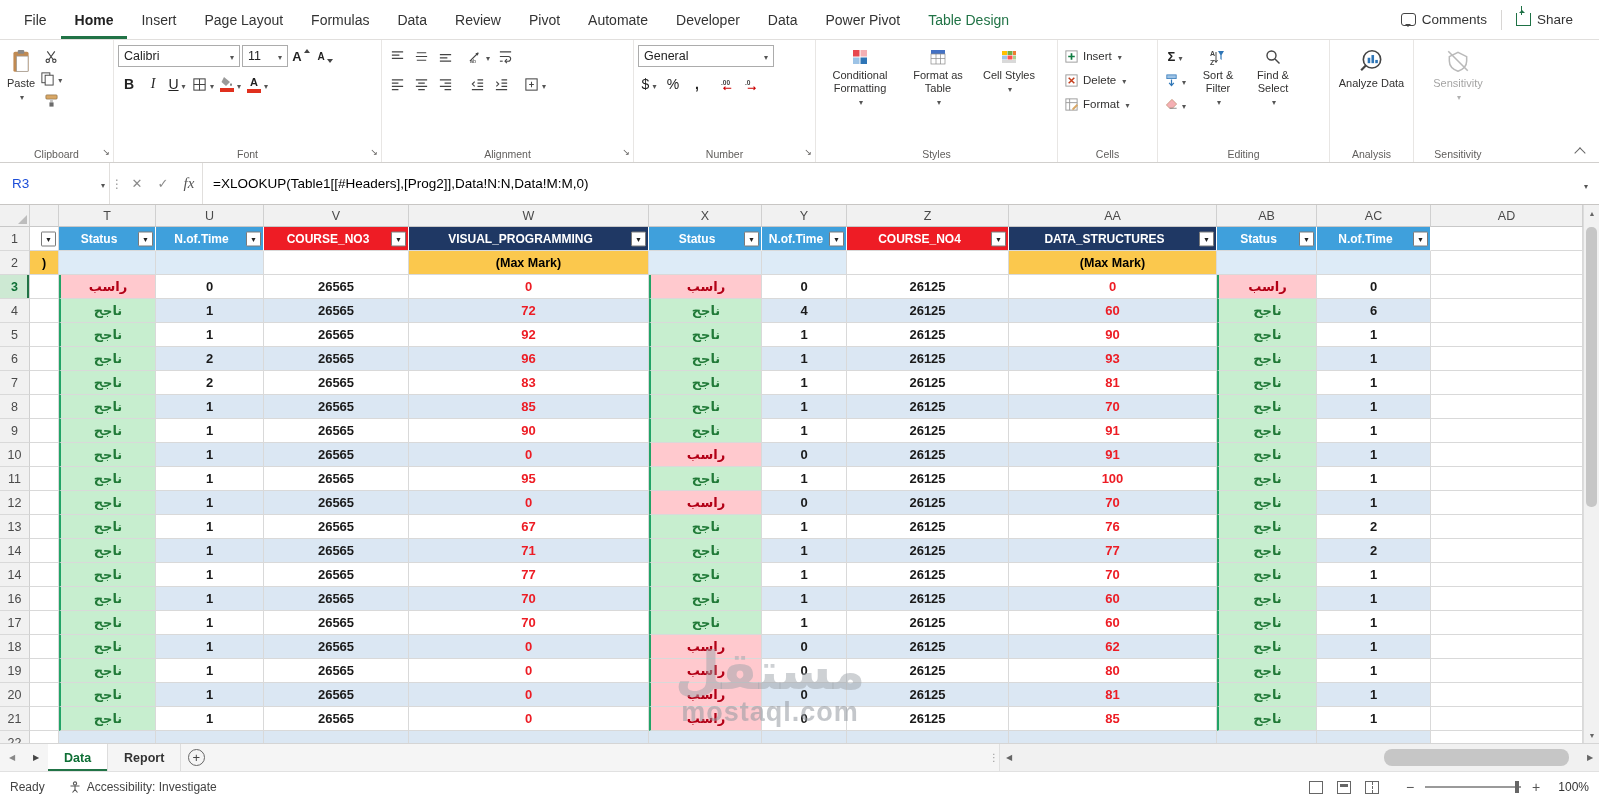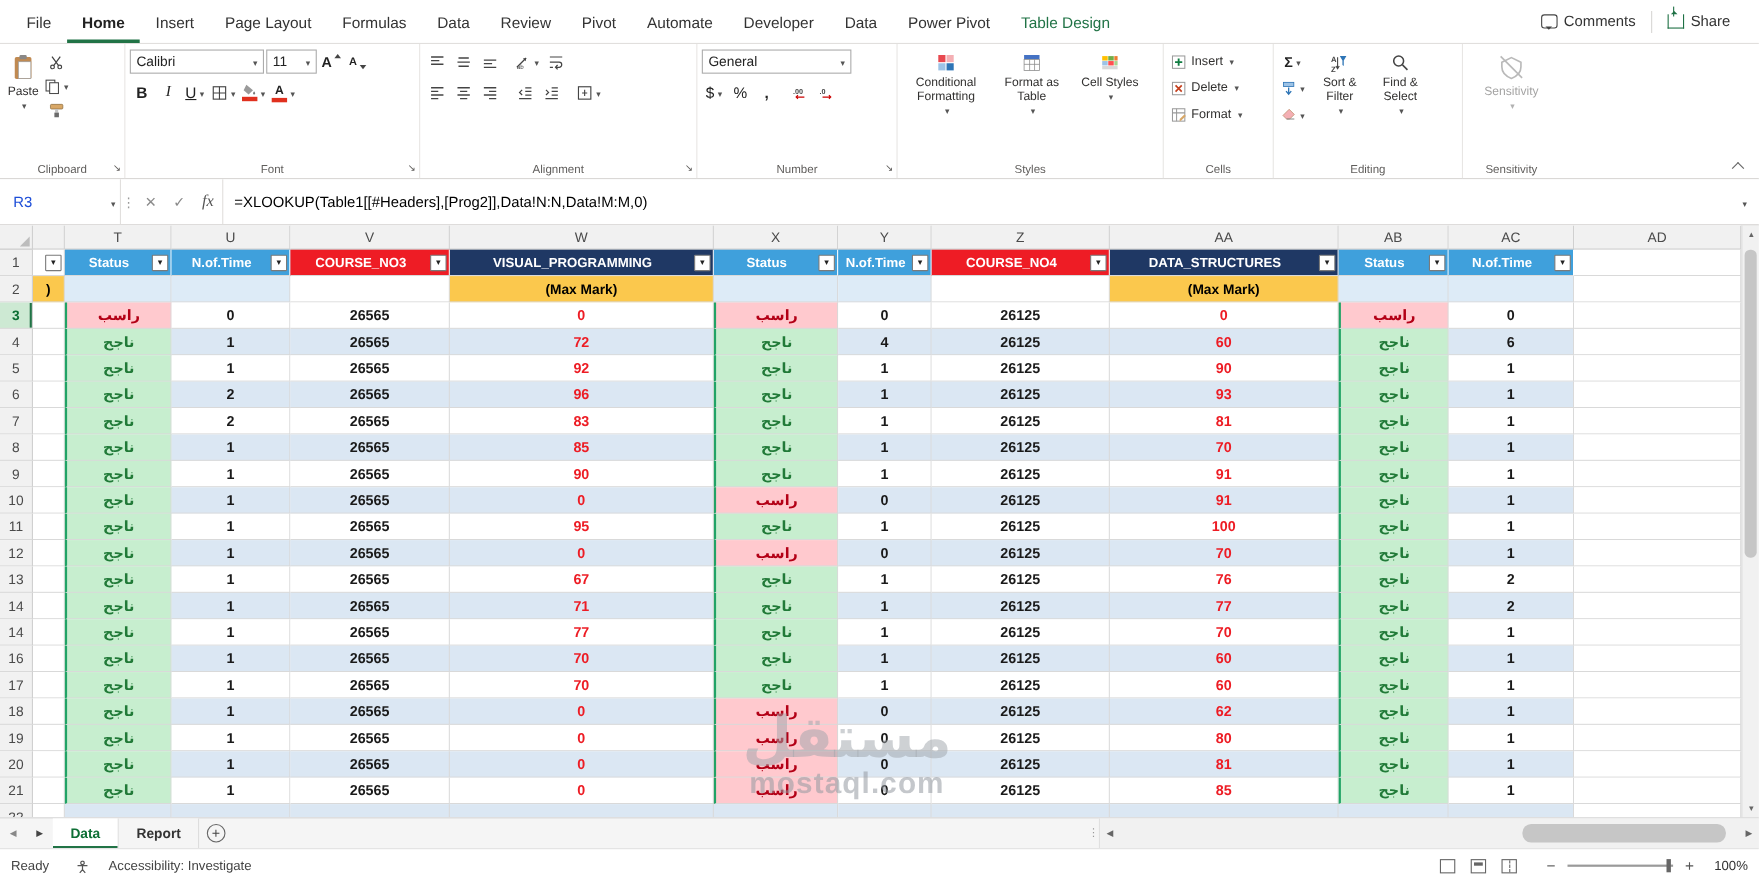--- a/index.html
+++ b/index.html
@@ -131,21 +131,21 @@
   .hs-left, .hs-right { position:absolute; top:0; width:18px; height:100%; display:flex; align-items:center; justify-content:center; color:#666; cursor:pointer; }
   .hs-left { left:0; } .hs-right { right:0; }
   .hs-left::before { content:"\25C0"; font-size:8px; }
   .hs-right::before { content:"\25B6"; font-size:8px; }
   .hs-thumb { position:absolute; top:5px; right:30px; width:185px; height:17px; background:#C6C6C6; border-radius:8px; cursor:grab; }
 
   
   .statusbar { position:absolute; left:0; right:0; top:771px; height:31px; background:#FFF; border-top:1px solid #E1E1E1;
     display:flex; align-items:center; font-size:12px; color:#444; }
   .st-ready { padding:0 14px 0 10px; }
-  .st-acc { display:flex; align-items:flex-end; gap:18px; padding:0 10px; cursor:pointer; }
+  .st-acc { display:flex; align-items:center; gap:6px; padding:0 10px; cursor:pointer; }
   .st-space { flex:1; }
   .viewbtns { display:flex; gap:14px; margin-right:24px; }
   .vb { width:14px; height:13px; border:1.4px solid #666; position:relative; cursor:pointer; }
   .vb.vb2::after { content:""; position:absolute; left:2px; right:2px; top:2px; height:3px; background:#666; }
   .vb.vb3::after { content:""; position:absolute; left:6px; top:0; bottom:0; border-left:1.4px dashed #666; }
   .zoom { display:flex; align-items:center; gap:8px; margin-right:14px; }
   .zoom-minus, .zoom-plus { width:14px; text-align:center; font-size:14px; color:#555; cursor:pointer; }
   .zoom-track { width:96px; height:2px; background:#9a9a9a; position:relative; cursor:pointer; }
   .zoom-thumb { position:absolute; right:2px; top:-5px; width:4px; height:12px; background:#666; }
   .zoom-pct { width:42px; text-align:right; padding-right:10px; color:#333; }
@@ -505,20 +505,35 @@
             <circle cx="7.5" cy="7.5" r="4.5"></circle>
               <path d="M11 11 L15.5 15.5"></path>
           </svg>
           <span class="lbl">Find &amp; Select</span>
           <span class="dd"></span>
         </div>
       </div>
       <div class="grp-label"><span>Editing</span></div>
     </div>
 
+    <div class="grp" style="width:84px">
+      <div class="grp-row" style="justify-content:center;width:100%">
+        <div class="bigbtn" style="width:72px">
+          <svg class="i26" viewBox="0 0 24 24" fill="none">
+            <rect x="8" y="9" width="2.4" height="5" fill="#2E75B6"></rect>
+              <rect x="11.5" y="6.5" width="2.4" height="7.5" fill="#2E75B6"></rect>
+              <rect x="15" y="11" width="2.4" height="3" fill="#2E75B6"></rect>
+            <circle cx="12" cy="10.5" r="8" stroke="#444" stroke-width="1.5"></circle>
+              <path d="M6.3 16.2 L2 20.5" stroke="#444" stroke-width="2"></path>
+          </svg>
+          <span class="lbl">Analyze Data</span>
+        </div>
+      </div>
+      <div class="grp-label"><span>Analysis</span></div>
+    </div>
 
     <div class="grp" style="width:88px;border-right:none">
       <div class="grp-row" style="justify-content:center;width:100%">
         <div class="bigbtn grayed" style="width:76px">
           <svg class="i26" viewBox="0 0 24 24" fill="none" stroke="#666" stroke-width="1.4">
             <path d="M4 8 L12 4 L20 8 V12 C20 17 16 20 12 21.5 C8 20 4 17 4 12 Z"></path>
             <path d="M3 3 L21 21"></path>
           </svg>
           <span class="lbl">Sensitivity</span>
           <span class="dd"></span>

